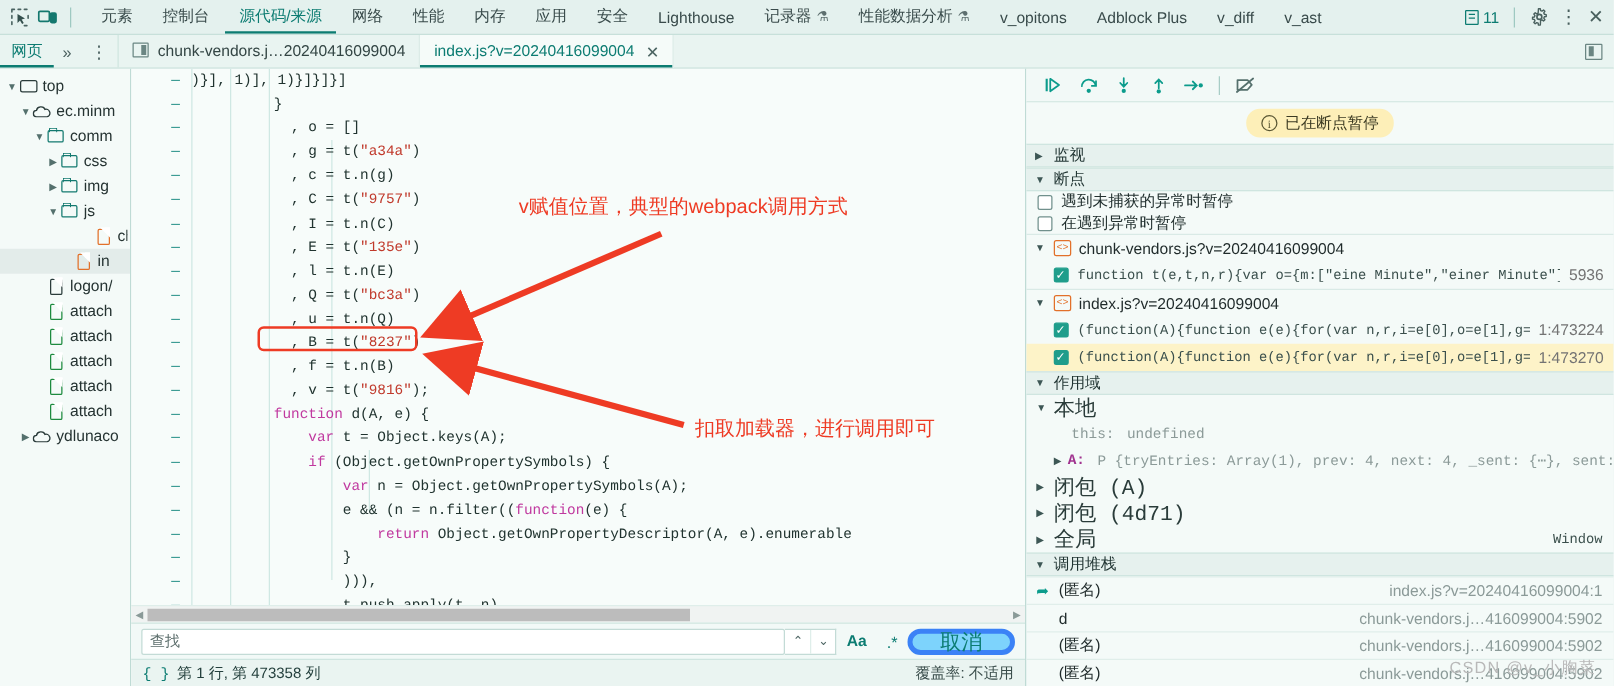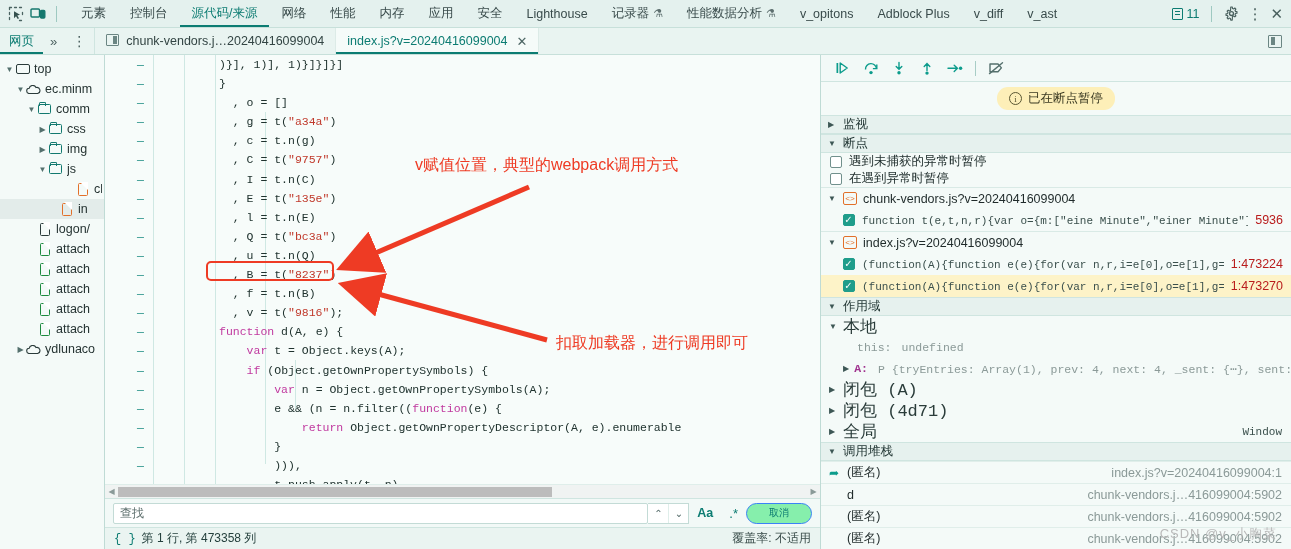--- a/index.html
+++ b/index.html
@@ -127,22 +127,22 @@
   
   .findbar { height:29px; flex:0 0 29px; display:flex; align-items:center; gap:0;
      background:#f2f9f7; border-top:1px solid #cfe5e0; padding:0 8px; }
   .findinput { flex:1; height:21px; border:1px solid #c3dbd6; background:#ffffff; border-radius:2px;
      display:flex; align-items:center; padding:0 6px; color:#5b6d6b; font-size:12px; }
   .findnav { display:flex; border:1px solid #c3dbd6; border-left:none; height:21px; align-items:stretch; background:#fff; }
   .findnav div { width:20px; display:flex; align-items:center; justify-content:center; color:#4e6664; font-size:10px; }
   .findnav div + div { border-left:1px solid #dfeeea; }
   .fopt { padding:0 8px; color:#0c7c72; font-weight:bold; font-size:12.5px; }
   .fopt.re { font-weight:normal; font-size:13px; }
-  .cancelbtn { border:1px solid #3b82f6; border-radius:11px; height:21px; padding:0 22px;
-     display:flex; align-items:center; color:#0c7c72; font-size:10px; background:#86efac; }
+  .cancelbtn { border:4px solid #3b82f6; border-radius:11px; height:21px; padding:0 22px;
+     display:flex; align-items:center; color:#0c7c72; font-size:17px; background:#7dd3fc; }
 
   
   .statusbar { height:22px; flex:0 0 22px; display:flex; align-items:center;
      background:#eaf4f1; border-top:1px solid #cfe5e0; padding:0 9px; font-size:12px; color:#24403d; }
   .braces { color:#0c7c72; margin-right:6px; font-family:"Liberation Mono",monospace; }
   .sb-right { margin-left:auto; color:#3a4d4b; }
 
   
   .debug { width:471px; flex:0 0 471px; background:#f4faf8; border-left:1px solid #bfdbd5;
      display:flex; flex-direction:column; overflow:hidden; }
@@ -165,21 +165,21 @@
   .chk.on { background:#1f9d8b; border-color:#1f9d8b; position:relative; }
   .chk.on::after { content:"✓"; position:absolute; left:1px; top:-2px; color:#fff; font-size:11px; }
   .bpfile { height:22px; display:flex; align-items:center; gap:6px; padding-left:7px; font-size:12.5px;
      border-top:1px solid #d9eae6; }
   .jsicon { width:14px; height:13px; border:1.3px solid #e2702a; border-radius:2px; color:#e2702a;
      font-size:8px; display:flex; align-items:center; justify-content:center; font-family:"Liberation Mono",monospace; flex:0 0 14px;}
   .bprow { height:22px; display:flex; align-items:center; gap:7px; padding-left:22px; padding-right:8px;
      font-family:"Liberation Mono", monospace; font-size:11px; color:#3a4f4c; }
   .bprow.hl { background:#fdf3c8; }
   .bptext { flex:1; overflow:hidden; white-space:nowrap; text-overflow:clip; }
-  .bpline { font-family:"Liberation Sans",sans-serif; font-size:12.5px; color:#b91c1c; }
+  .bpline { font-family:"Liberation Sans",sans-serif; font-size:12.5px; color:#737373; }
   .scoperow { height:21px; display:flex; align-items:center; gap:5px; padding-left:8px;
      font-family:"Liberation Mono",monospace; font-size:11.5px; color:#2a3c3a; white-space:nowrap; overflow:hidden;}
   .scoperow .tri { font-family:"Liberation Sans",sans-serif; }
   .cn-label { font-family:Liberation Mono, monospace; font-size:17px; }
   .muted { color:#8b9a98; }
   .prop { color:#a0338f; font-weight:bold; }
   .rightval { margin-left:auto; padding-right:9px; font-family:Liberation Mono, monospace; font-size:11px; color:#3a4f4c;}
   .stackrow { height:22px; display:flex; align-items:center; gap:6px; padding-left:8px; padding-right:9px;
      font-size:12.5px; border-top:1px solid #e0eeea; }
   .stackrow .loc { margin-left:auto; color:#8b9a98; }
@@ -415,21 +415,21 @@
 
     <div class="editor">
       <div class="codewrap">
         <div class="guide" style="left:48px;"></div>
         <div class="guide" style="left:79px;"></div>
         <div class="guide" style="left:110px;"></div>
         <div class="guide" style="left:160px; top:57px; bottom:20px;"></div>
         <div class="guide" style="left:190px; top:305px; bottom:75px;"></div>
         <div class="guide" style="left:215px; top:343px; bottom:95px;"></div>
         <div class="code" id="codebody">
-            <div class="cline"><span class="gut">—</span><span class="ctext" style="padding-left: 66px;">)}], 1)], 1)}]}]}]</span></div>
+            <div class="cline"><span class="gut">—</span><span class="ctext" style="">)}], 1)], 1)}]}]}]</span></div>
             <div class="cline"><span class="gut">—</span><span class="ctext" style="padding-left: 66px;">}</span></div>
             <div class="cline"><span class="gut">—</span><span class="ctext" style="padding-left: 66px;">  , o = []</span></div>
             <div class="cline"><span class="gut">—</span><span class="ctext" style="padding-left: 66px;">  , g = t(<span class="str">"a34a"</span>)</span></div>
             <div class="cline"><span class="gut">—</span><span class="ctext" style="padding-left: 66px;">  , c = t.n(g)</span></div>
             <div class="cline"><span class="gut">—</span><span class="ctext" style="padding-left: 66px;">  , C = t(<span class="str">"9757"</span>)</span></div>
             <div class="cline"><span class="gut">—</span><span class="ctext" style="padding-left: 66px;">  , I = t.n(C)</span></div>
             <div class="cline"><span class="gut">—</span><span class="ctext" style="padding-left: 66px;">  , E = t(<span class="str">"135e"</span>)</span></div>
             <div class="cline"><span class="gut">—</span><span class="ctext" style="padding-left: 66px;">  , l = t.n(E)</span></div>
             <div class="cline"><span class="gut">—</span><span class="ctext" style="padding-left: 66px;">  , Q = t(<span class="str">"bc3a"</span>)</span></div>
             <div class="cline"><span class="gut">—</span><span class="ctext" style="padding-left: 66px;">  , u = t.n(Q)</span></div>

